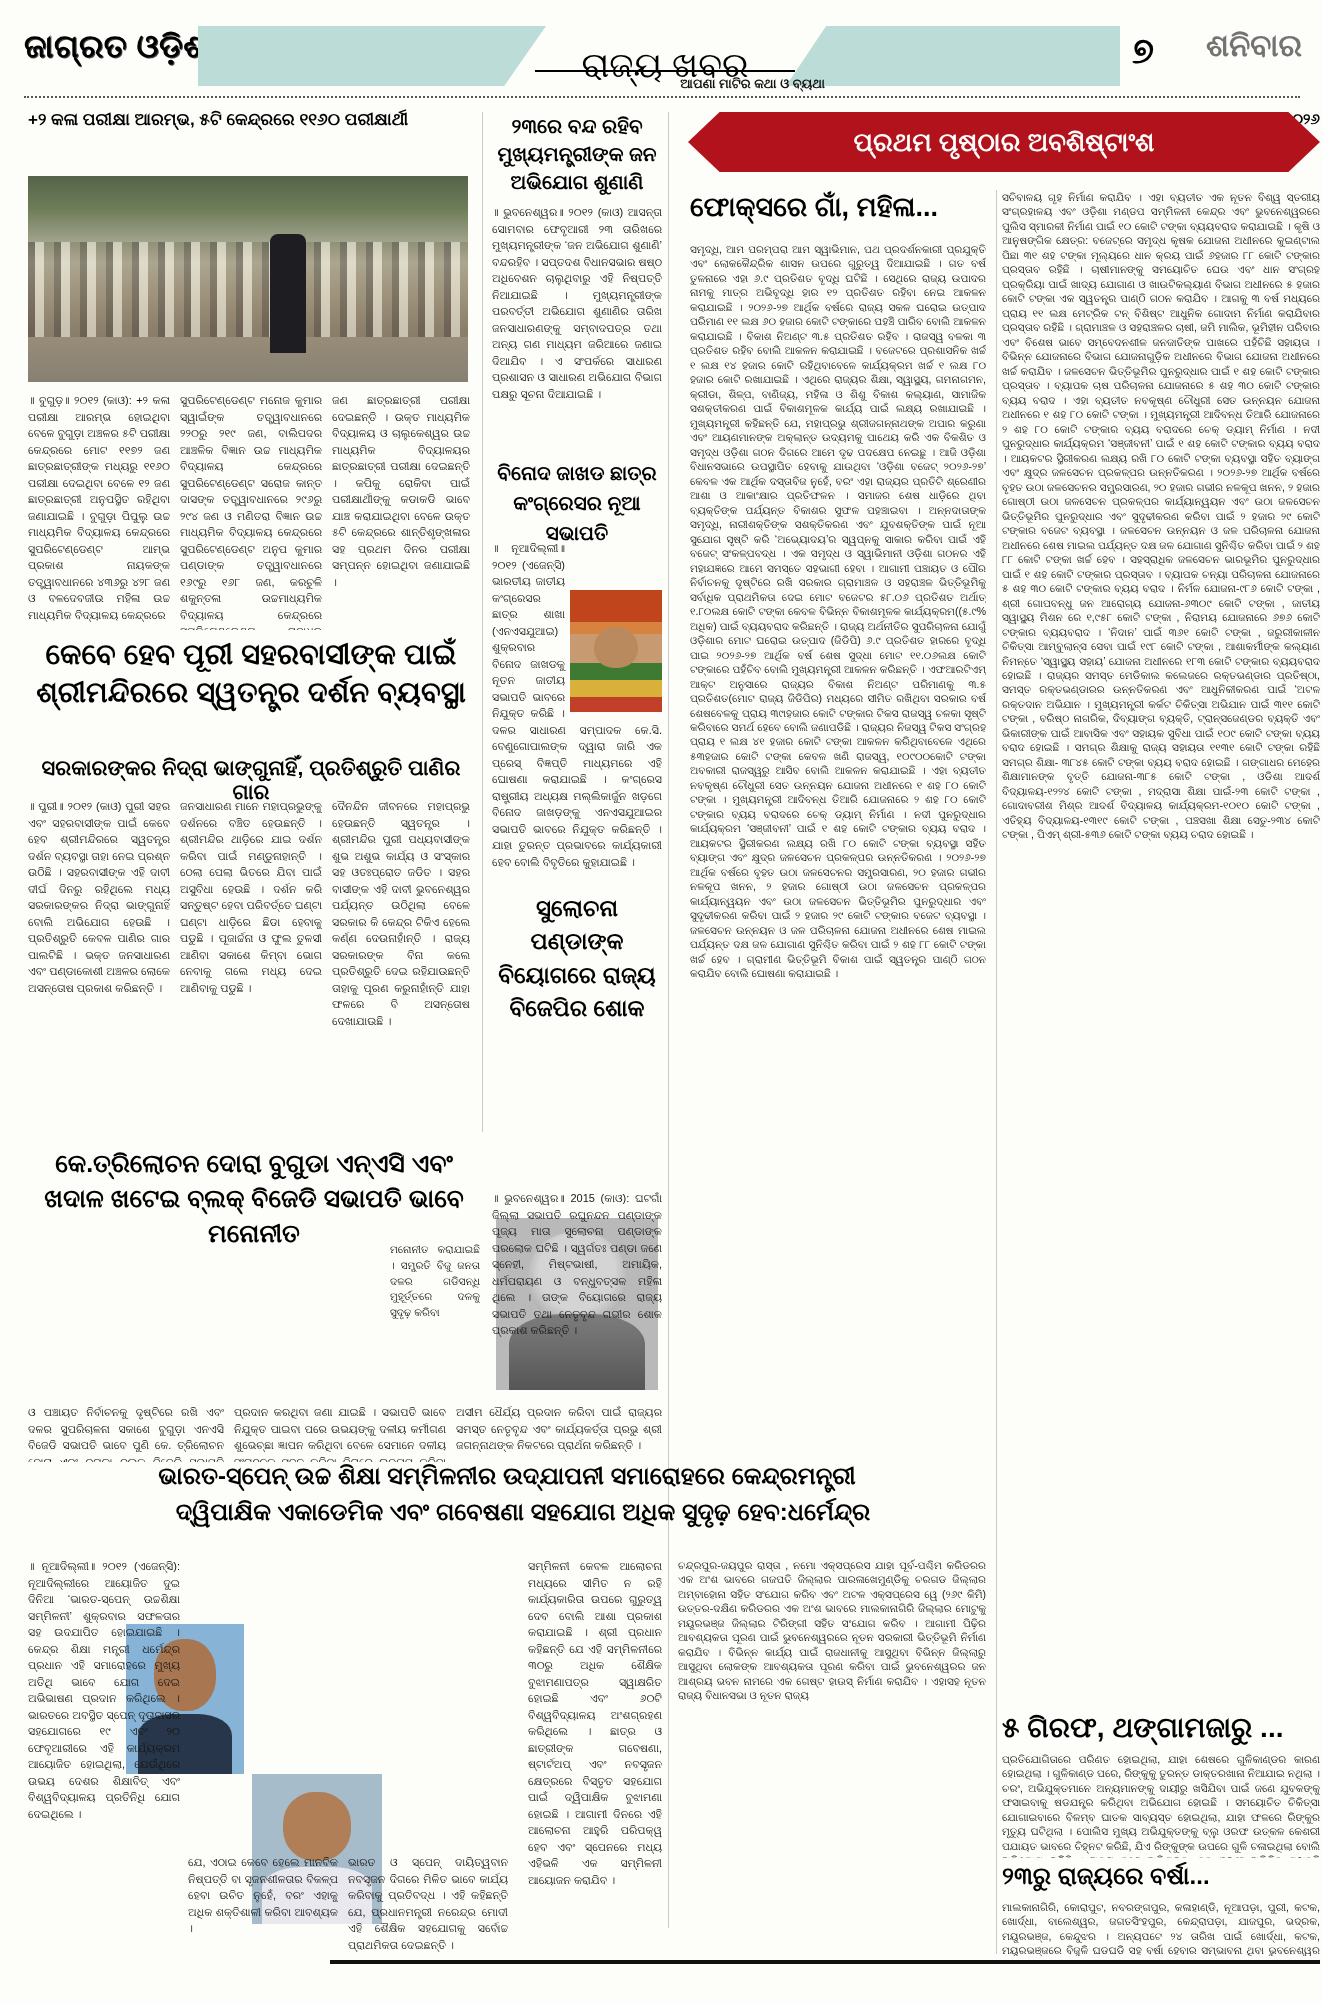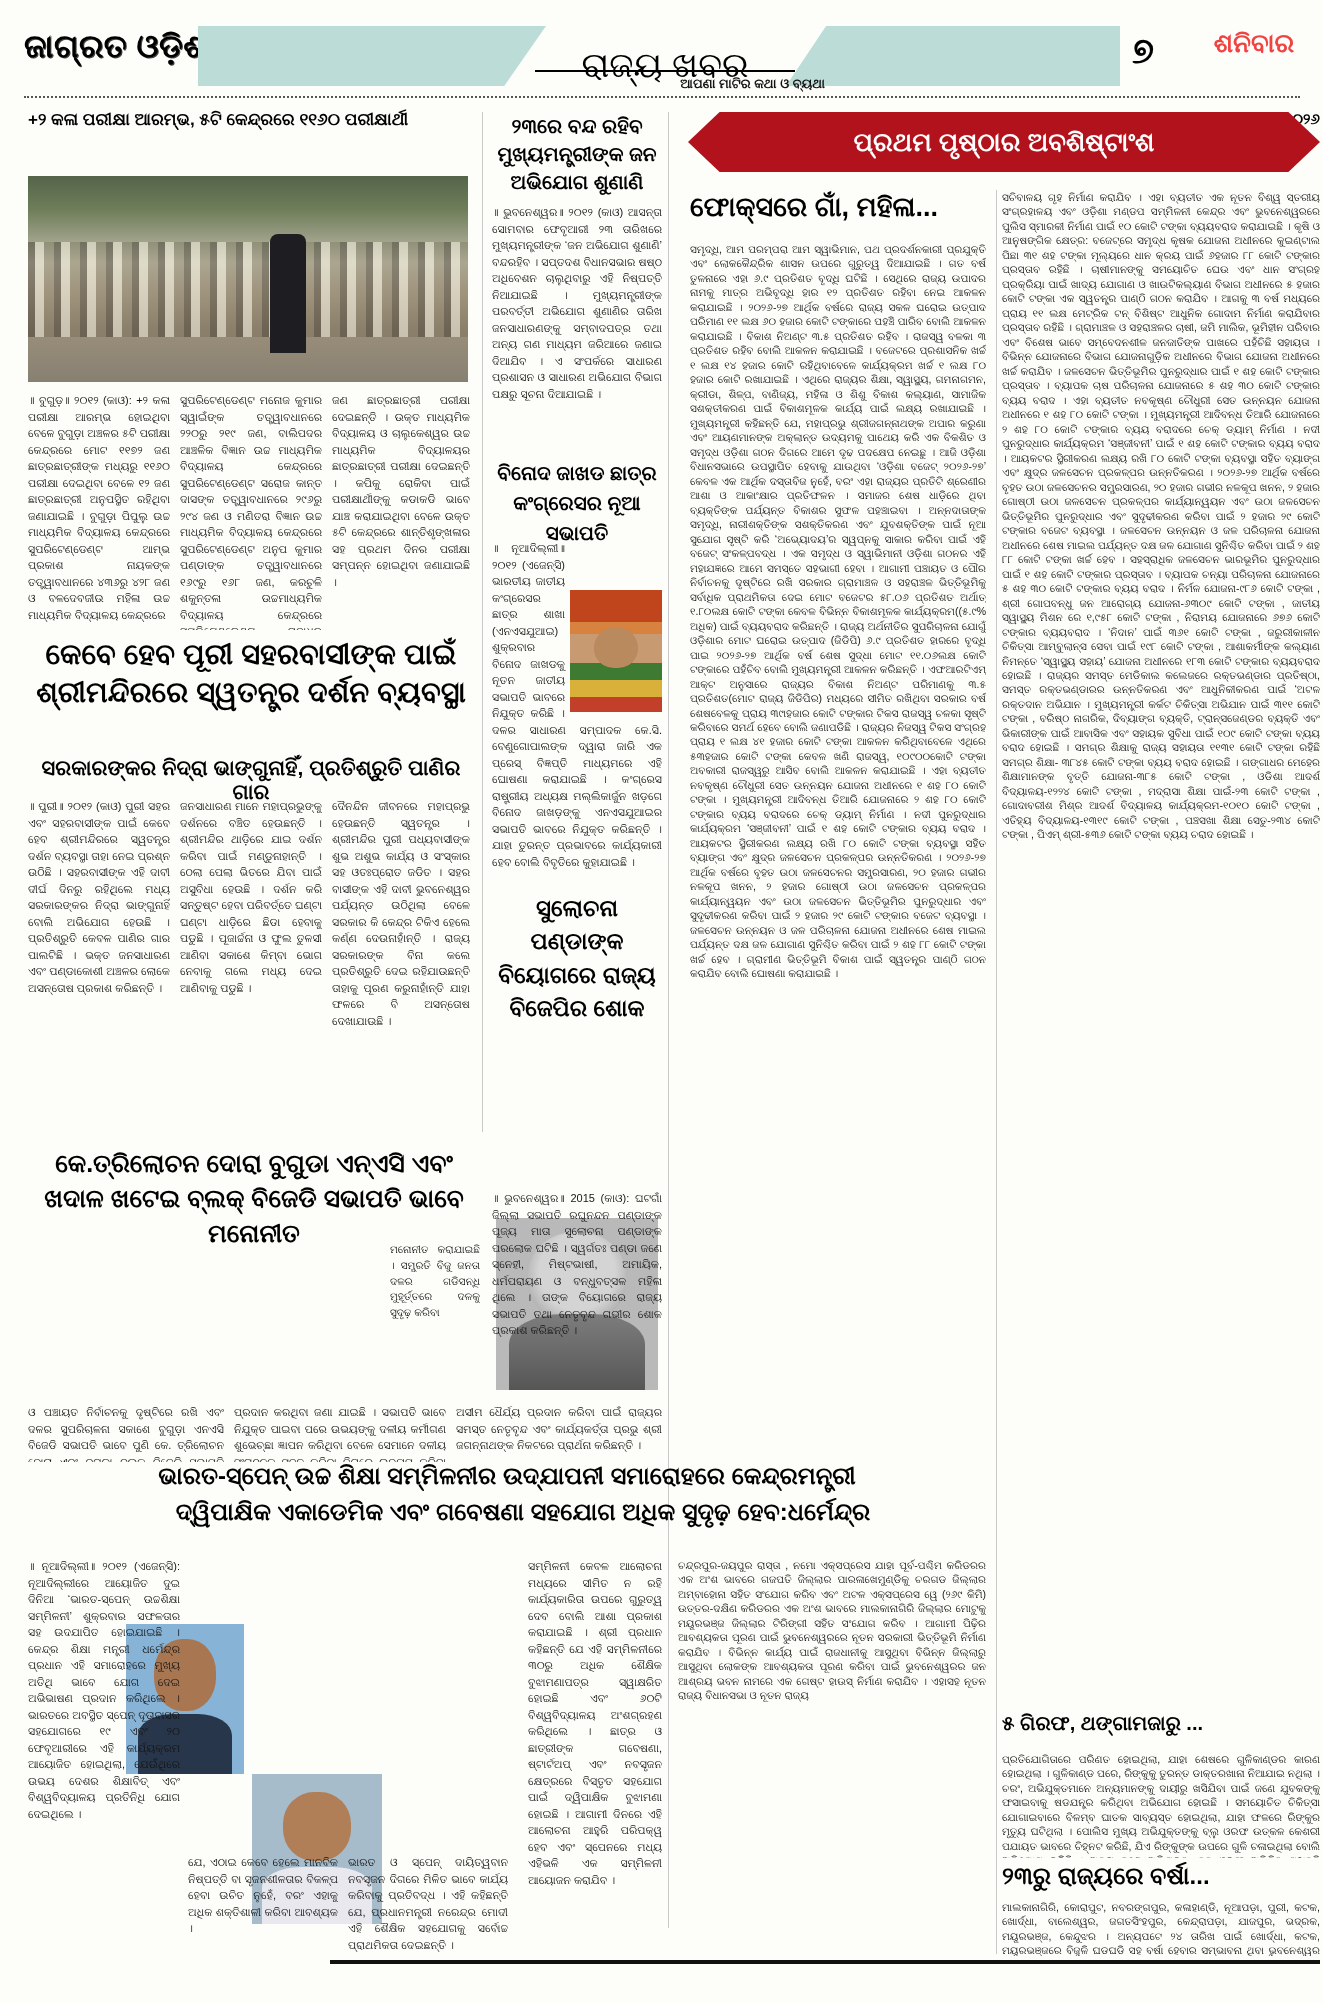--- a/index.html
+++ b/index.html
@@ -11,21 +11,21 @@
   .hl{font-weight:bold;color:#000;}
   .center{text-align:center;}
   .vrule{position:absolute;width:1px;background:#c9c9c9;}
   .hrule{position:absolute;background:#111;}
   
   .logo{font-size:32px;font-weight:800;letter-spacing:.5px;color:#000;text-shadow:1px 1px 0 #444;}
   .teal{background:#bcdcd8;}
   .sect-title{font-size:35px;font-weight:400;color:#000;margin-top:23px;}
   .tagline{font-size:13px;font-weight:bold;color:#111;text-align:right;}
   .pagenum{font-size:36px;font-weight:800;color:#000;}
-  .dayname{font-size:26px;font-weight:bold;color:#ef4444;text-align:center;}
+  .dayname{font-size:31px;font-weight:bold;color:#737373;text-align:center;}
   .dateline{font-size:15px;font-weight:bold;color:#000;margin-top:44px;}
   .dotted{border-top:2px dotted #555;}
   
   .ribbon{background:#b2121b;clip-path:polygon(0 50%,5% 0,95% 0,100% 50%,95% 100%,5% 100%);
           display:flex;align-items:center;justify-content:center;color:#fff;font-size:26px;font-weight:800;}
   
   .photo{overflow:hidden;}
   .ph-exam{background:linear-gradient(180deg,#55644a 0%,#6e7d58 16%,#93997f 28%,#c6c1ab 42%,#b4a890 58%,#9b8f7a 74%,#878072 100%);position:relative;}
   .ph-exam::before{content:"";position:absolute;left:0;right:0;top:32%;height:46%;
      background:repeating-linear-gradient(90deg,rgba(35,30,25,.55) 0 7px,rgba(245,242,228,.75) 7px 16px,rgba(90,80,60,.35) 16px 26px);opacity:.7;}
@@ -105,20 +105,20 @@
 
   <div class="abs ribbon" style="left:688px;top:112px;width:632px;height:60px;">
     <span>ପ୍ରଥମ ପୃଷ୍ଠାର ଅବଶିଷ୍ଟାଂଶ</span>
   </div>
 
   <div class="abs hl" style="left:690px;top:192px;width:300px;font-size:27px;">ଫୋକ୍ସରେ ଗାଁ, ମହିଳା...</div>
   <div class="abs body sm" style="left:690px;top:242px;width:296px;height:1210px;">ସମୃଦ୍ଧି, ଆମ ପରମ୍ପରା ଆମ ସ୍ୱାଭିମାନ, ପଥ ପ୍ରଦର୍ଶନକାରୀ ପ୍ରଯୁକ୍ତି ଏବଂ ଲୋକକୈନ୍ଦ୍ରିକ ଶାସନ ଉପରେ ଗୁରୁତ୍ୱ ଦିଆଯାଇଛି । ଗତ ବର୍ଷ ତୁଳନାରେ ଏହା ୬.୯ ପ୍ରତିଶତ ବୃଦ୍ଧି ଘଟିଛି । ସେଥିରେ ରାଜ୍ୟ ଉପାଦର ନାମକୁ ମାତ୍ର ଅଭିବୃଦ୍ଧି ହାର ୧୨ ପ୍ରତିଶତ ରହିବା ନେଇ ଆକଳନ କରାଯାଇଛି । ୨୦୨୬-୨୭ ଆର୍ଥିକ ବର୍ଷରେ ରାଜ୍ୟ ସକଳ ଘରୋଇ ଉତ୍ପାଦ ପରିମାଣ ୧୧ ଲକ୍ଷ ୬୦ ହଜାର କୋଟି ଟଙ୍କାରେ ପହଞ୍ଚି ପାରିବ ବୋଲି ଆକଳନ କରାଯାଇଛି । ବିକାଶ ନିଅଣ୍ଟ ୩.୫ ପ୍ରତିଶତ ରହିବ । ରାଜସ୍ୱ ବଳକା ୩ ପ୍ରତିଶତ ରହିବ ବୋଲି ଆକଳନ କରାଯାଇଛି । ବଜେଟରେ ପ୍ରଶାସନିକ ଖର୍ଚ୍ଚ ୧ ଲକ୍ଷ ୧୪ ହଜାର କୋଟି ରହିଥିବାବେଳେ କାର୍ଯ୍ୟକ୍ରମ ଖର୍ଚ୍ଚ ୧ ଲକ୍ଷ ୮୦ ହଜାର କୋଟି ରଖାଯାଇଛି । ଏଥିରେ ରାଜ୍ୟର ଶିକ୍ଷା, ସ୍ୱାସ୍ଥ୍ୟ, ଗମନାଗମନ, କ୍ରୀଡା, ଶିଳ୍ପ, ବାଣିଜ୍ୟ, ମହିଳା ଓ ଶିଶୁ ବିକାଶ କଲ୍ୟାଣ, ସାମାଜିକ ସଶକ୍ତୀକରଣ ପାଇଁ ବିକାଶମୂଳକ କାର୍ଯ୍ୟ ପାଇଁ ଲକ୍ଷ୍ୟ ରଖାଯାଇଛି । ମୁଖ୍ୟମନ୍ତ୍ରୀ କହିଛନ୍ତି ଯେ, ମହାପ୍ରଭୁ ଶ୍ରୀଜଗନ୍ନାଥଙ୍କ ଅପାର କରୁଣା ଏବଂ ଆୟଣମାନଙ୍କ ଅକ୍ଲାନ୍ତ ଉଦ୍ୟମକୁ ପାଥେୟ କରି ଏକ ବିକଶିତ ଓ ସମୃଦ୍ଧ ଓଡ଼ିଶା ଗଠନ ଦିଗରେ ଆମେ ଦୃଢ ପଦକ୍ଷେପ ନେଇଛୁ । ଆଜି ଓଡ଼ିଶା ବିଧାନସଭାରେ ଉପସ୍ଥାପିତ ହେବାକୁ ଯାଉଥିବା ‘ଓଡ଼ିଶା ବଜେଟ୍ ୨୦୨୬-୨୭’ କେବଳ ଏକ ଆର୍ଥିକ ଦସ୍ତାବିଜ ନୁହେଁ, ବରଂ ଏହା ରାଜ୍ୟର ପ୍ରତିଟି ଶ୍ରେଣୀର ଆଶା ଓ ଆକାଂକ୍ଷାର ପ୍ରତିଫଳନ । ସମାଜର ଶେଷ ଧାଡ଼ିରେ ଥିବା ବ୍ୟକ୍ତିଙ୍କ ପର୍ଯ୍ୟନ୍ତ ବିକାଶର ସୁଫଳ ପହଞ୍ଚାଇବା । ଅନ୍ନଦାତାଙ୍କ ସମୃଦ୍ଧି, ନାରୀଶକ୍ତିଙ୍କ ସଶକ୍ତିକରଣ ଏବଂ ଯୁବଶକ୍ତିଙ୍କ ପାଇଁ ନୂଆ ସୁଯୋଗ ସୃଷ୍ଟି କରି ‘ଅଭ୍ୟୋଦୟ’ର ସ୍ୱପ୍ନକୁ ସାକାର କରିବା ପାଇଁ ଏହି ବଜେଟ୍ ସଂକଳ୍ପବଦ୍ଧ । ଏକ ସମୃଦ୍ଧ ଓ ସ୍ୱାଭିମାନୀ ଓଡ଼ିଶା ଗଠନର ଏହି ମହାଯଜ୍ଞରେ ଆମେ ସମସ୍ତେ ସହଭାଗୀ ହେବା ।  ଆଗାମୀ ପଞ୍ଚାୟତ ଓ ପୌର ନିର୍ବାଚନକୁ ଦୃଷ୍ଟିରେ ରଖି ସରକାର ଗ୍ରାମାଞ୍ଚଳ ଓ ସହରାଞ୍ଚଳ ଭିତ୍ତିଭୂମିକୁ ସର୍ବାଧିକ ପ୍ରାଥମିକତା ଦେଇ ମୋଟ ବଜେଟର ୫୮.୦୬ ପ୍ରତିଶତ ଅର୍ଥାତ୍ ୧.୮୦ଲକ୍ଷ କୋଟି ଟଙ୍କା କେବଳ ବିଭିନ୍ନ ବିକାଶମୂଳକ କାର୍ଯ୍ୟକ୍ରମ((୫.୯% ଅଧିକ) ପାଇଁ ବ୍ୟୟବରାଦ କରିଛନ୍ତି । ରାଜ୍ୟ ଅର୍ଥନୀତିର ସୁପରିଚାଳନା ଯୋଗୁଁ ଓଡ଼ିଶାର ମୋଟ ଘରୋଇ ଉତ୍ପାଦ (ଜିଡିପି) ୬.୯ ପ୍ରତିଶତ ହାରରେ ବୃଦ୍ଧି ପାଇ ୨୦୨୬-୨୭ ଆର୍ଥିକ ବର୍ଷ ଶେଷ ସୁଦ୍ଧା ମୋଟ ୧୧.୦୬ଲକ୍ଷ କୋଟି ଟଙ୍କାରେ ପହଁଚିବ ବୋଲି ମୁଖ୍ୟମନ୍ତ୍ରୀ ଆକଳନ କରିଛନ୍ତି । ଏଫଆରଟିଏମ୍ ଆକ୍ଟ ଅନୁସାରେ ରାଜ୍ୟର ବିକାଶ ନିଅଣ୍ଟ ପରିମାଣକୁ ୩.୫ ପ୍ରତିଶତ(ମୋଟ ରାଜ୍ୟ ଜିଡିପିର) ମଧ୍ୟରେ ସୀମିତ ରଖିଥିବା ସରକାର ବର୍ଷ ଶେଷବେଳକୁ ପ୍ରାୟ ୩୯ାହଜାର କୋଟି ଟଙ୍କାର ଟିକସ ରାଜସ୍ୱ ଚଳକା ସୃଷ୍ଟି କରିବାରେ ସମର୍ଥ ହେବେ ବୋଲି ଜଣାପଡିଛି । ରାଜ୍ୟର ନିଜସ୍ୱ ଟିକସ ସଂଗ୍ରହ ପ୍ରାୟ ୧ ଲକ୍ଷ ୪୧ ହଜାର କୋଟି ଟଙ୍କା ଆକଳନ କରିଥିବାବେଳେ ଏଥିରେ ୫୩ହଜାର କୋଟି ଟଙ୍କା କେବଳ ଖଣି ରାଜସ୍ୱ, ୧୦୯୦୦କୋଟି ଟଙ୍କା ଅବକାରୀ ରାଜସ୍ୱରୁ ଆସିବ ବୋଲି ଆକଳନ କରାଯାଇଛି । ଏହା ବ୍ୟତୀତ ନବକୃଷ୍ଣ ଚୌଧୁରୀ ସେତ ଉନ୍ନୟନ ଯୋଜନା ଅଧୀନରେ ୧ ଶହ ୮୦ କୋଟି ଟଙ୍କା । ମୁଖ୍ୟମନ୍ତ୍ରୀ ଆଦିବନ୍ଧ ତିଆରି ଯୋଜନାରେ ୨ ଶହ ୮୦ କୋଟି ଟଙ୍କାର ବ୍ୟୟ ବରାଦରେ ଚେକ୍ ଡ୍ୟାମ୍ ନିର୍ମାଣ । ନଦୀ ପୁନରୁଦ୍ଧାର କାର୍ଯ୍ୟକ୍ରମ ‘ସଞ୍ଜୀବନୀ’ ପାଇଁ ୧ ଶହ କୋଟି ଟଙ୍କାର ବ୍ୟୟ ବରାଦ । ଆୟକଟର ସ୍ଥିରୀକରଣ ଲକ୍ଷ୍ୟ ରଖି ୮୦ କୋଟି ଟଙ୍କା ବ୍ୟବସ୍ଥା ସହିତ ବ୍ୟାଙ୍ଗ ଏବଂ କ୍ଷୁଦ୍ର ଜଳସେଚନ ପ୍ରକଳ୍ପର ଉନ୍ନତିକରଣ । ୨୦୨୬-୨୭ ଆର୍ଥିକ ବର୍ଷରେ ବୃହତ ଉଠା ଜଳସେଚନର ସମ୍ପ୍ରସାରଣ, ୨୦ ହଜାର ଗଭୀର ନଳକୂପ ଖନନ, ୨ ହଜାର ଗୋଷ୍ଠୀ ଉଠା ଜଳସେଚନ ପ୍ରକଳ୍ପର କାର୍ଯ୍ୟାନ୍ୱୟନ ଏବଂ ଉଠା ଜଳସେଚନ ଭିତ୍ତିଭୂମିର ପୁନରୁଦ୍ଧାର ଏବଂ ସୁଦୃଢୀକରଣ କରିବା ପାଇଁ ୨ ହଜାର ୨୯ କୋଟି ଟଙ୍କାର ବଜେଟ ବ୍ୟବସ୍ଥା । ଜଳସେଚନ ଉନ୍ନୟନ ଓ ଜଳ ପରିଚାଳନା ଯୋଜନା ଅଧୀନରେ ଶେଷ ମାଇଲ ପର୍ଯ୍ୟନ୍ତ ଦକ୍ଷ ଜଳ ଯୋଗାଣ ସୁନିଶ୍ଚିତ କରିବା ପାଇଁ ୨ ଶହ ୮୮ କୋଟି ଟଙ୍କା ଖର୍ଚ୍ଚ ହେବ । ଗ୍ରାମୀଣ ଭିତ୍ତିଭୂମି ବିକାଶ ପାଇଁ ସ୍ୱତନ୍ତ୍ର ପାଣ୍ଠି ଗଠନ କରାଯିବ ବୋଲି ଘୋଷଣା କରାଯାଇଛି ।</div>
   <div class="abs body sm" style="left:678px;top:1558px;width:308px;height:368px;">ଚନ୍ଦ୍ରପୁର-ଜୟପୁର ରାସ୍ତା , ନମୋ ଏକ୍ସପ୍ରେସ ଯାହା ପୂର୍ବ-ପଶ୍ଚିମ କରିଡରର ଏକ ଅଂଶ ଭାବରେ ଗଜପତି ଜିଲ୍ଲାର ପାରଳାଖେମୁଣ୍ଡିକୁ ଚରଗଡ ଜିଲ୍ଲାର ଅମ୍ବାହୋନା ସହିତ ସଂଯୋଗ କରିବ ଏବଂ ଅଟଳ ଏକ୍ସପ୍ରେସ ୱେ (୨୬୯ କିମି) ଉତ୍ତର-ଦକ୍ଷିଣ କରିଡରର ଏକ ଅଂଶ ଭାବରେ ମାଲକାନାଗିରି ଜିଲ୍ଲାର ମୋଟୁକୁ ମୟୂରଭଞ୍ଜ ଜିଲ୍ଲାର ଟିରିଙ୍ଗୀ ସହିତ ସଂଯୋଗ କରିବ । ଆଗାମୀ ପିଢ଼ିର ଆବଶ୍ୟକତା ପୂରଣ ପାଇଁ ଭୁବନେଶ୍ୱରରେ ନୂତନ ସରକାରୀ ଭିତ୍ତିଭୂମି ନିର୍ମାଣ କରାଯିବ । ବିଭିନ୍ନ କାର୍ଯ୍ୟ ପାଇଁ ରାଜଧାନୀକୁ ଆସୁଥିବା ବିଭିନ୍ନ ଜିଲ୍ଲାରୁ ଆସୁଥିବା ଲୋକଙ୍କ ଆବଶ୍ୟକତା ପୂରଣ କରିବା ପାଇଁ ଭୁବନେଶ୍ୱରର ଜନ ଆଶ୍ରୟ ଭବନ ନାମରେ ଏକ ଗେଷ୍ଟ ହାଉସ୍ ନିର୍ମାଣ କରାଯିବ । ଏହାସହ ନୂତନ ରାଜ୍ୟ ବିଧାନସଭା ଓ ନୂତନ ରାଜ୍ୟ</div>
 
   <div class="abs body sm" style="left:1002px;top:190px;width:318px;height:1516px;">ସଚିବାଳୟ ଗୃହ ନିର୍ମାଣ କରାଯିବ । ଏହା ବ୍ୟତୀତ ଏକ ନୂତନ ବିଶ୍ୱ ସ୍ତରୀୟ ସଂଗ୍ରହାଳୟ ଏବଂ ଓଡ଼ିଶା ମଣ୍ଡପ ସମ୍ମିଳନୀ କେନ୍ଦ୍ର ଏବଂ ଭୁବନେଶ୍ୱରରେ ପୁଲିସ ସ୍ମାରକୀ ନିର୍ମାଣ ପାଇଁ ୧୦ କୋଟି ଟଙ୍କା ବ୍ୟୟବରାଦ କରାଯାଇଛି । କୃଷି ଓ ଆନୁଷଙ୍ଗିକ କ୍ଷେତ୍ର: ବଜେଟ୍‌ରେ ସମୃଦ୍ଧ କୃଷକ ଯୋଜନା ଅଧୀନରେ କୁଇଣ୍ଟାଲ ପିଛା ୩୧ ଶହ ଟଙ୍କା ମୂଲ୍ୟରେ ଧାନ କ୍ରୟ ପାଇଁ ୬ହଜାର ୮୮ କୋଟି ଟଙ୍କାର ପ୍ରସ୍ତାବ ରହିଛି । ଚାଷୀମାନଙ୍କୁ ସମୟୋଚିତ ଘେଉ ଏବଂ ଧାନ ସଂଗ୍ରହ ପ୍ରକ୍ରିୟା ପାଇଁ ଖାଦ୍ୟ ଯୋଗାଣ ଓ ଖାଉଟିକଲ୍ୟାଣ ବିଭାଗ ଅଧୀନରେ ୫ ହଜାର କୋଟି ଟଙ୍କା ଏକ ସ୍ୱତନ୍ତ୍ର ପାଣ୍ଠି ଗଠନ କରାଯିବ । ଆଗକୁ ୩ ବର୍ଷ ମଧ୍ୟରେ ପ୍ରାୟ ୧୧ ଲକ୍ଷ ମେଟ୍ରିକ ଟନ୍ ବିଶିଷ୍ଟ ଆଧୁନିକ ଗୋଦାମ ନିର୍ମାଣ କରାଯିବାର ପ୍ରସ୍ତାବ ରହିଛି । ଗ୍ରାମାଞ୍ଚଳ ଓ ସହରାଞ୍ଚଳର ଚାଷୀ, ଜମି ମାଲିକ, ଭୂମିହୀନ ପରିବାର ଏବଂ ବିଶେଷ ଭାବେ ସମ୍ବେଦନଶୀଳ ଜନଜାତିଙ୍କ ପାଖରେ ପହଁଚିଛି ସହାୟତା । ବିଭିନ୍ନ ଯୋଜନାରେ ବିଭାଗ ଯୋଜନାଗୁଡ଼ିକ ଅଧୀନରେ ବିଭାଗ ଯୋଜନା ଅଧୀନରେ ଖର୍ଚ୍ଚ କରାଯିବ ।  ଜଳସେଚନ ଭିତ୍ତିଭୂମିର ପୁନରୁଦ୍ଧାର ପାଇଁ ୧ ଶହ କୋଟି ଟଙ୍କାର ପ୍ରସ୍ତାବ । ବ୍ୟାପକ ଚାଷ ପରିଚାଳନା ଯୋଜନାରେ ୫ ଶହ ୩୦ କୋଟି ଟଙ୍କାର ବ୍ୟୟ ବରାଦ । ଏହା ବ୍ୟତୀତ ନବକୃଷ୍ଣ ଚୌଧୁରୀ ସେତ ଉନ୍ନୟନ ଯୋଜନା ଅଧୀନରେ ୧ ଶହ ୮୦ କୋଟି ଟଙ୍କା । ମୁଖ୍ୟମନ୍ତ୍ରୀ ଆଦିବନ୍ଧ ତିଆରି ଯୋଜନାରେ ୨ ଶହ ୮୦ କୋଟି ଟଙ୍କାର ବ୍ୟୟ ବରାଦରେ ଚେକ୍ ଡ୍ୟାମ୍ ନିର୍ମାଣ । ନଦୀ ପୁନରୁଦ୍ଧାର କାର୍ଯ୍ୟକ୍ରମ ‘ସଞ୍ଜୀବନୀ’ ପାଇଁ ୧ ଶହ କୋଟି ଟଙ୍କାର ବ୍ୟୟ ବରାଦ । ଆୟକଟର ସ୍ଥିରୀକରଣ ଲକ୍ଷ୍ୟ ରଖି ୮୦ କୋଟି ଟଙ୍କା ବ୍ୟବସ୍ଥା ସହିତ ବ୍ୟାଙ୍ଗ ଏବଂ କ୍ଷୁଦ୍ର ଜଳସେଚନ ପ୍ରକଳ୍ପର ଉନ୍ନତିକରଣ । ୨୦୨୬-୨୭ ଆର୍ଥିକ ବର୍ଷରେ ବୃହତ ଉଠା ଜଳସେଚନର ସମ୍ପ୍ରସାରଣ, ୨୦ ହଜାର ଗଭୀର ନଳକୂପ ଖନନ, ୨ ହଜାର ଗୋଷ୍ଠୀ ଉଠା ଜଳସେଚନ ପ୍ରକଳ୍ପର କାର୍ଯ୍ୟାନ୍ୱୟନ ଏବଂ ଉଠା ଜଳସେଚନ ଭିତ୍ତିଭୂମିର ପୁନରୁଦ୍ଧାର ଏବଂ ସୁଦୃଢୀକରଣ କରିବା ପାଇଁ ୨ ହଜାର ୨୯ କୋଟି ଟଙ୍କାର ବଜେଟ ବ୍ୟବସ୍ଥା । ଜଳସେଚନ ଉନ୍ନୟନ ଓ ଜଳ ପରିଚାଳନା ଯୋଜନା ଅଧୀନରେ ଶେଷ ମାଇଲ ପର୍ଯ୍ୟନ୍ତ ଦକ୍ଷ ଜଳ ଯୋଗାଣ ସୁନିଶ୍ଚିତ କରିବା ପାଇଁ ୨ ଶହ ୮୮ କୋଟି ଟଙ୍କା ଖର୍ଚ୍ଚ ହେବ । ସହସ୍ରାଧିକ ଜଳସେଚନ ଭାରଭୂମିର ପୁନରୁଦ୍ଧାର ପାଇଁ ୧ ଶହ କୋଟି ଟଙ୍କାର ପ୍ରସ୍ତାବ । ବ୍ୟାପକ ଚନ୍ୟା ପରିଚାଳନା ଯୋଜନାରେ ୫ ଶହ ୩୦ କୋଟି ଟଙ୍କାର ବ୍ୟୟ ବରାଦ ।  ନିର୍ମଳ ଯୋଜନା-୯୮୬ କୋଟି ଟଙ୍କା , ଶ୍ରୀ ଗୋପବନ୍ଧୁ ଜନ ଆରୋଗ୍ୟ ଯୋଜନା-୬୩୦୯ କୋଟି ଟଙ୍କା , ଜାତୀୟ ସ୍ୱାସ୍ଥ୍ୟ ମିଶନ ରେ ୧,୯୫୮ କୋଟି ଟଙ୍କା , ନିରାମୟ ଯୋଜନାରେ ୬୭୬ କୋଟି ଟଙ୍କାର ବ୍ୟୟବରାଦ । ‘ନିଦାନ’ ପାଇଁ ୩୬୧ କୋଟି ଟଙ୍କା , ଜରୁରୀକାଳୀନ ଚିକିତ୍ସା ଆମ୍ବୁଲାନ୍ସ ସେବା ପାଇଁ ୧୯୮ କୋଟି ଟଙ୍କା , ଆଶାକର୍ମୀଙ୍କ କଲ୍ୟାଣ ନିମନ୍ତେ ‘ସ୍ୱାସ୍ଥ୍ୟ ସହାୟ’ ଯୋଜନା ଅଧୀନରେ ୧୮୩ କୋଟି ଟଙ୍କାର ବ୍ୟୟବରାଦ ହୋଇଛି । ରାଜ୍ୟର ସମସ୍ତ ମେଡିକାଲ କଲେଜରେ ରକ୍ତଭଣ୍ଡାର ପ୍ରତିଷ୍ଠା, ସମସ୍ତ ରକ୍ତଭଣ୍ଡାରର ଉନ୍ନତିକରଣ ଏବଂ ଆଧୁନିକୀକରଣ ପାଇଁ ‘ଅଟଳ ରକ୍ତଦାନ ଅଭିଯାନ । ମୁଖ୍ୟମନ୍ତ୍ରୀ କର୍କଟ ଚିକିତ୍ସା ଅଭିଯାନ ପାଇଁ ୩୧୧ କୋଟି ଟଙ୍କା , ବରିଷ୍ଠ ନାଗରିକ, ଦିବ୍ୟାଙ୍ଗ ବ୍ୟକ୍ତି, ଟ୍ରାନ୍ସଜେଣ୍ଡର ବ୍ୟକ୍ତି ଏବଂ ଭିକାରୀଙ୍କ ପାଇଁ ଆବାସିକ ଏବଂ ସହାୟକ ସୁବିଧା ପାଇଁ ୧୦୯ କୋଟି ଟଙ୍କା ବ୍ୟୟ ବରାଦ ହୋଇଛି । ସମଗ୍ର ଶିକ୍ଷାକୁ ରାଜ୍ୟ ସହାୟତା ୧୧୩୧ କୋଟି ଟଙ୍କା ରହିଛି  ସମଗ୍ର ଶିକ୍ଷା- ୩୮୪୫ କୋଟି ଟଙ୍କା ବ୍ୟୟ ବରାଦ ହୋଇଛି । ଗଙ୍ଗାଧର ମେହେର ଶିକ୍ଷାମାନଙ୍କ ବୃତ୍ତି ଯୋଜନା-୩୮୫ କୋଟି ଟଙ୍କା , ଓଡିଶା ଆଦର୍ଶ ବିଦ୍ୟାଳୟ-୧୨୨୪ କୋଟି ଟଙ୍କା , ମଦ୍ରାସା ଶିକ୍ଷା ପାଇଁ-୨୩ କୋଟି ଟଙ୍କା , ଗୋଦାବରୀଶ ମିଶ୍ର ଆଦର୍ଶ ବିଦ୍ୟାଳୟ କାର୍ଯ୍ୟକ୍ରମ-୧୦୧୦ କୋଟି ଟଙ୍କା , ଏତିହ୍ୟ ବିଦ୍ୟାଳୟ-୧୩୧୯ କୋଟି ଟଙ୍କା ,  ପଞ୍ଚସଖା ଶିକ୍ଷା ସେତୁ-୨୩୪ କୋଟି ଟଙ୍କା , ପିଏମ୍ ଶ୍ରୀ-୫୩୬ କୋଟି ଟଙ୍କା ବ୍ୟୟ ଚରାଦ ହୋଇଛି ।</div>
-  <div class="abs hl" style="left:1002px;top:1712px;width:318px;font-size:20px;">୫ ଗିରଫ, ଥଙ୍ଗାମଜାରୁ ...</div>
+  <div class="abs hl" style="left:1002px;top:1712px;width:318px;font-size:28px;">୫ ଗିରଫ, ଥଙ୍ଗାମଜାରୁ ...</div>
   <div class="abs body sm" style="left:1002px;top:1752px;width:318px;height:106px;">ପ୍ରତିଯୋଗିତାରେ ପରିଣତ ହୋଇଥିଲା, ଯାହା ଶେଷରେ ଗୁଳିକାଣ୍ଡର କାରଣ ହୋଇଥିଲା । ଗୁଳିକାଣ୍ଡ ପରେ, ରିଙ୍କୁକୁ ତୁରନ୍ତ ଡାକ୍ତରଖାନା ନିଆଯାଇ ନଥିଲା । ଚରଂ, ଅଭିଯୁକ୍ତମାନେ ଅନ୍ୟମାନଙ୍କୁ ଦାୟୀରୁ ଖସିଯିବା ପାଇଁ ଜଣେ ଯୁବକଙ୍କୁ ଫସାଇବାକୁ ଷଡଯନ୍ତ୍ର କରିଥିବା ଅଭିଯୋଗ ହୋଇଛି । ସମୟୋଚିତ ଚିକିତ୍ସା ଯୋଗାଇବାରେ ବିଳମ୍ବ ଘାତକ ସାବ୍ୟସ୍ତ ହୋଇଥିଲା, ଯାହା ଫଳରେ ରିଙ୍କୁର ମୃତ୍ୟୁ ଘଟିଥିଲା । ପୋଲିସ ମୁଖ୍ୟ ଅଭିଯୁକ୍ତଙ୍କୁ ବ୍ଲୁ ଓରଫ ଉତ୍କଳ କେଶରୀ ପଯାୟତ ଭାବରେ ଚିହ୍ନଟ କରିଛି, ଯିଏ ରିଙ୍କୁଙ୍କ ଉପରେ ଗୁଳି ଚଳାଇଥିଲା ବୋଲି ଅଭିଯୋଗ କରିଛି । ଅନ୍ୟ ଜଣେ ଅଭିଯୁକ୍ତ, ନବ୍ ଓରଫ ଅଭିଚିତ ମହାନ୍ତି ଘଟଣାସ୍ଥଳକୁ ବନ୍ଧୁକ ଆଣିଥିବା ସୂଚନା ମିଳିଛି ।</div>
   <div class="abs hl" style="left:1002px;top:1862px;width:318px;font-size:24px;">୨୩ରୁ ରାଜ୍ୟରେ ବର୍ଷା...</div>
   <div class="abs body sm" style="left:1002px;top:1900px;width:318px;height:56px;">ମାଲକାନାଗିରି, କୋରାପୁଟ, ନବରଙ୍ଗପୁର, କଳାହାଣ୍ଡି, ନୂଆପଡ଼ା, ପୁରୀ, କଟକ, ଖୋର୍ଦ୍ଧା, ବାଲେଶ୍ୱର, ଜଗତସିଂହପୁର, କେନ୍ଦ୍ରାପଡ଼ା, ଯାଜପୁର, ଭଦ୍ରକ, ମୟୂରଭଞ୍ଜ, କେନ୍ଦୁଝର । ଅନ୍ୟପଟେ ୨୪ ତାରିଖ ପାଇଁ ଖୋର୍ଦ୍ଧା, କଟକ, ମୟୂରଭଞ୍ଜରେ ବିଜୁଳି ଘଡଘଡି ସହ ବର୍ଷା ହେବାର ସମ୍ଭାବନା ଥିବା ଭୁବନେଶ୍ୱର ଆଞ୍ଚଳିକ ପାଣିପାଗ ବିଭାଗ ନିର୍ଦ୍ଦେଶିକା ମନୋରମା ମହାନ୍ତି ଏହି ସୂଚନା ଦେଇଛନ୍ତି ।</div>
 
   <div class="hrule" style="left:330px;top:1960px;width:990px;height:4px;"></div>
 
 </div>
 
 </body></html>

